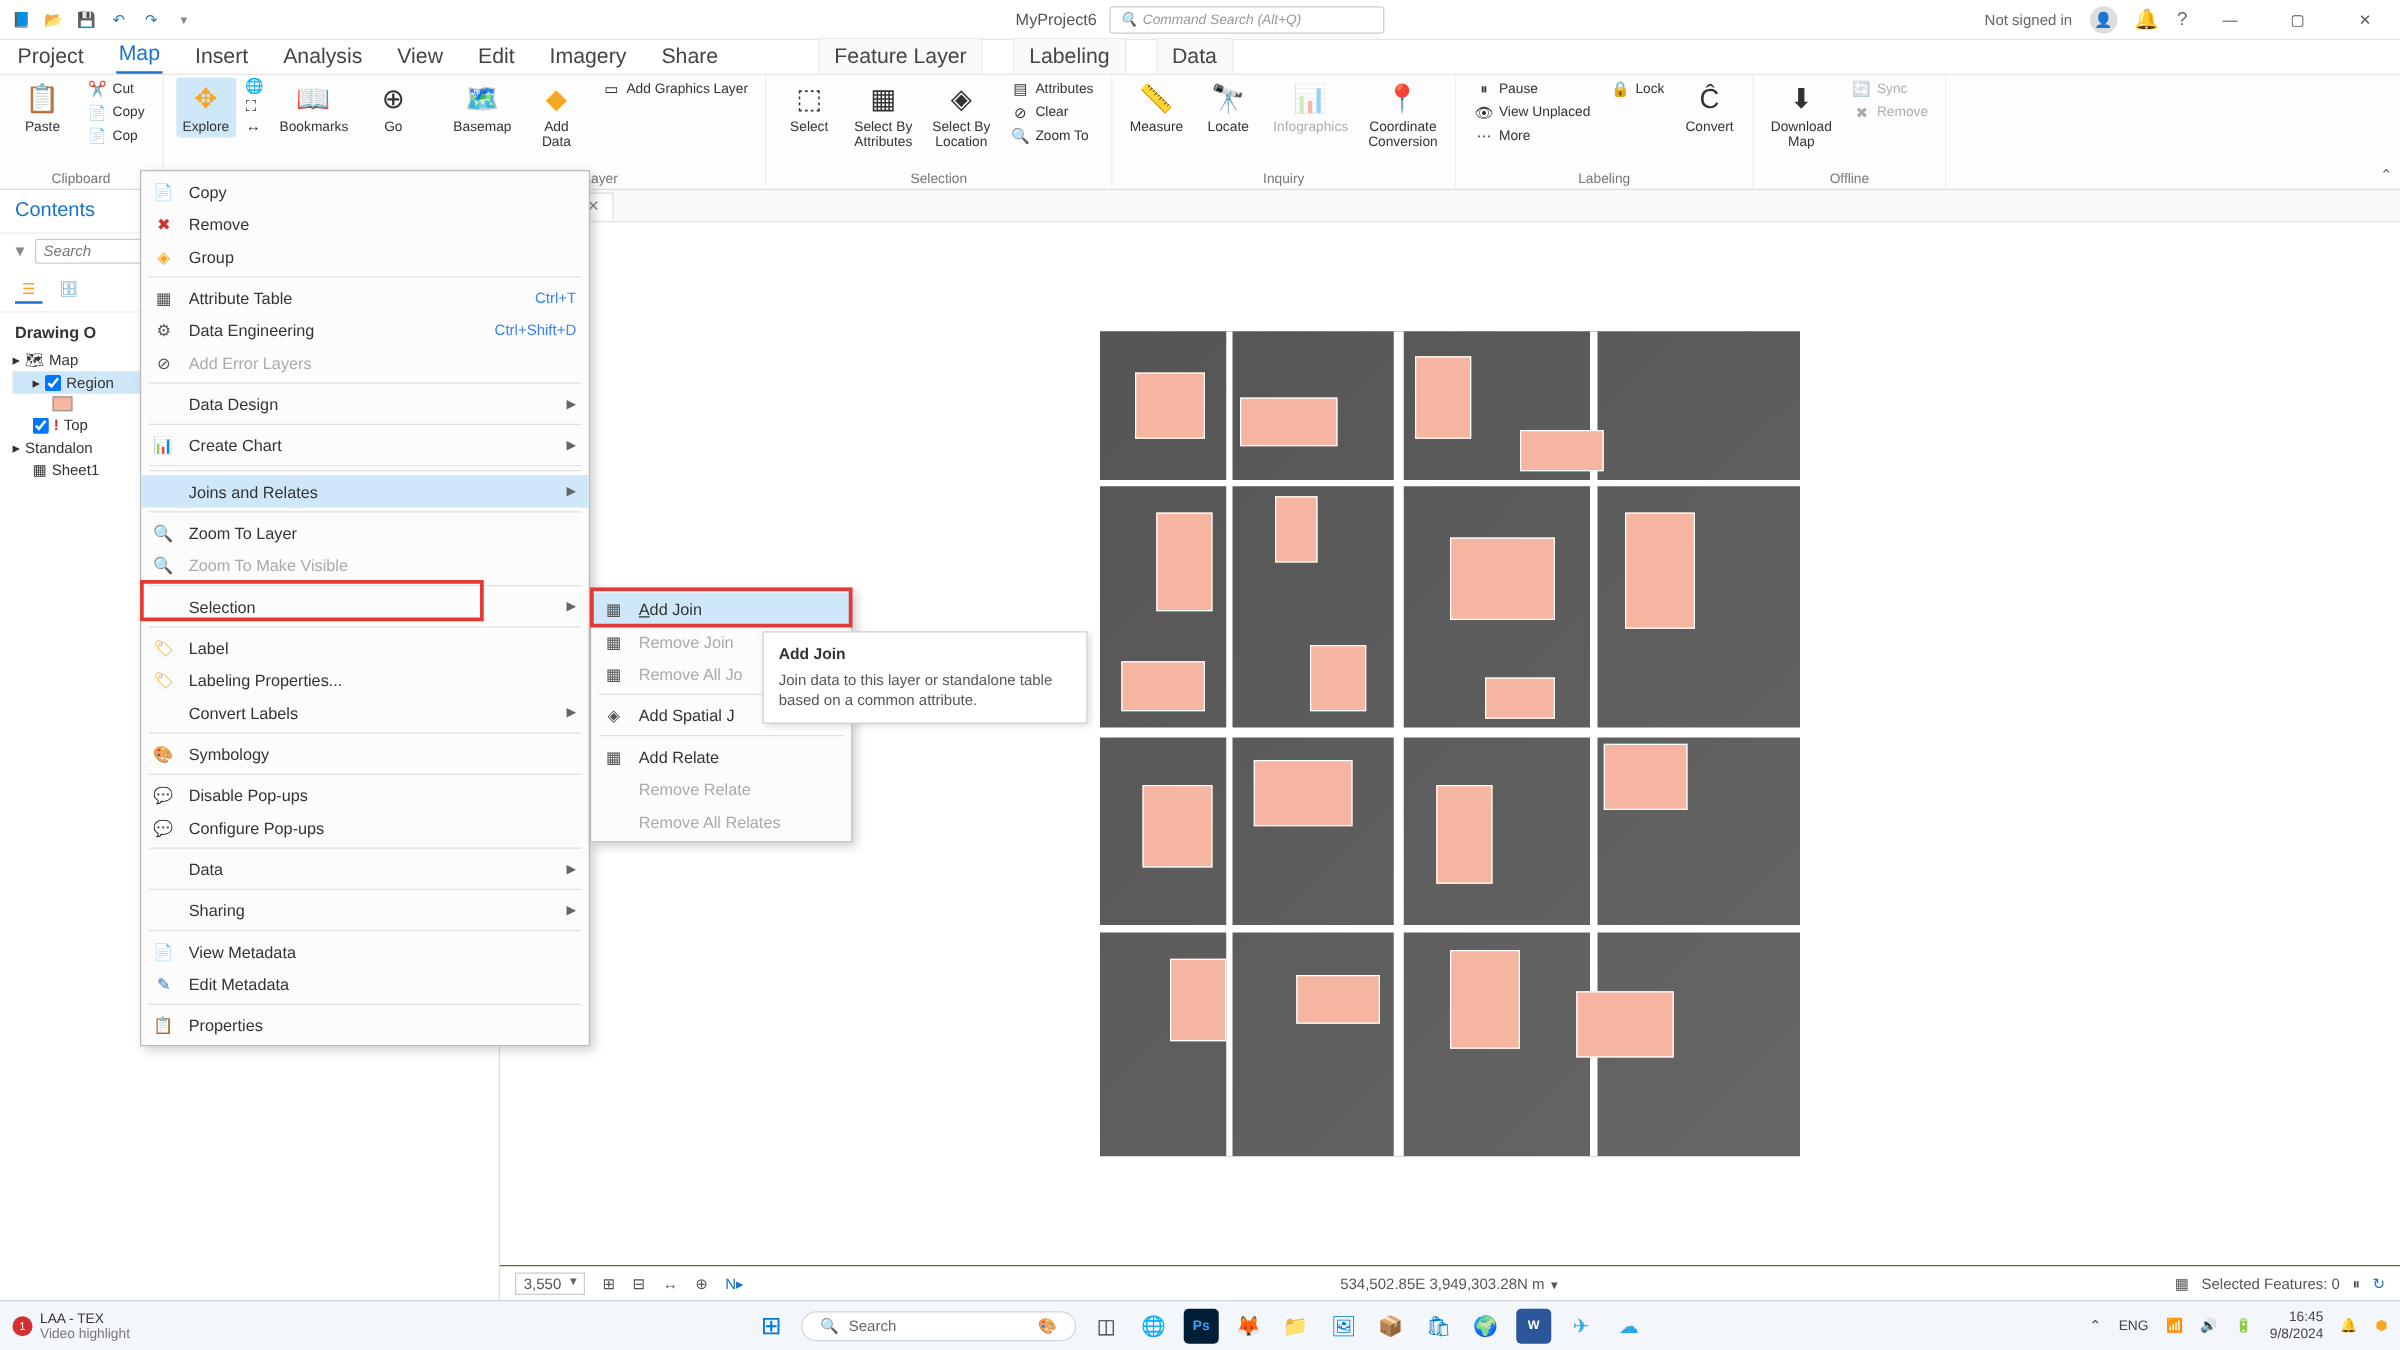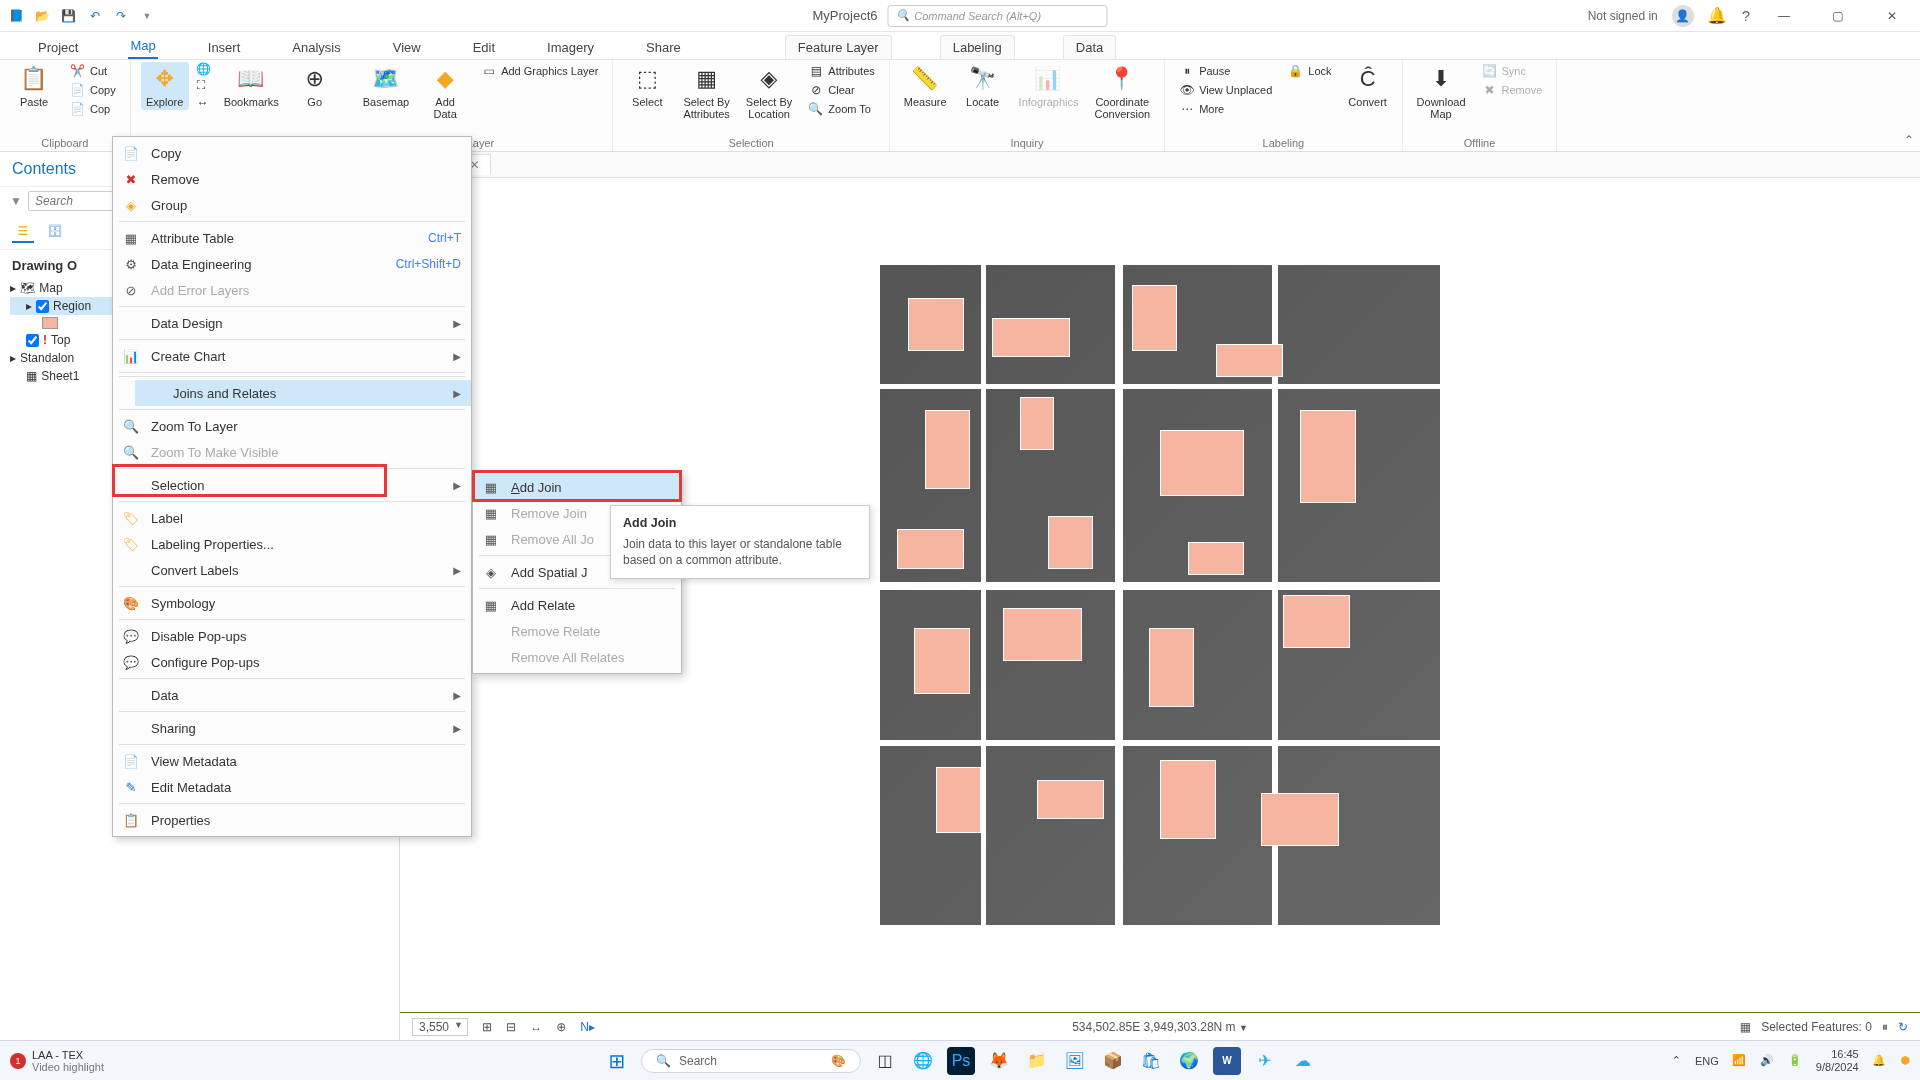--- a/index.html
+++ b/index.html
@@ -12,21 +12,21 @@
 .title-bar .title-center { position: absolute; left: 50%; transform: translateX(-50%); display: flex; align-items: center; gap: 10px; }
 .title-bar .project-name { font-size: 13px; color: #555; }
 .title-bar .cmd-search { border: 1px solid #ccc; border-radius: 3px; padding: 2px 8px; width: 220px; font-style: italic; color: #999; font-size: 11px; height: 22px; display: flex; align-items: center; gap: 4px; }
 .title-bar .right-controls { margin-left: auto; display: flex; align-items: center; gap: 14px; }
 .title-bar .signin { color: #666; font-size: 12px; }
 .title-bar .avatar { width: 22px; height: 22px; border-radius: 50%; background: #ddd; display: inline-flex; align-items: center; justify-content: center; color: #666; }
 .title-bar .win-btn { width: 40px; height: 28px; display: inline-flex; align-items: center; justify-content: center; color: #555; }
 
 
 .menu-tabs { height: 28px; display: flex; align-items: flex-end; padding: 0 12px; gap: 24px; border-bottom: 1px solid #e5e5e5; background: #fff; }
-.menu-tab { font-size: 13px; color: #444; padding: 4px 2px; cursor: pointer; margin-left: 24px; }
+.menu-tab { font-size: 17px; color: #444; padding: 4px 2px; cursor: pointer; }
 .menu-tab.active { color: #1a73c7; border-bottom: 2px solid #1a73c7; font-weight: 500; }
 .menu-tab.context { background: #fafafa; border: 1px solid #e5e5e5; border-bottom: none; padding: 4px 12px; border-radius: 3px 3px 0 0; }
 
 
 .ribbon { height: 92px; background: #fdfdfd; border-bottom: 1px solid #ddd; display: flex; position: relative; }
 .ribbon-group { border-right: 1px solid #eee; padding: 2px 10px 0 10px; display: flex; flex-direction: column; justify-content: space-between; }
 .ribbon-group-content { display: flex; align-items: flex-start; gap: 8px; flex: 1; }
 .ribbon-group-label { text-align: center; font-size: 11px; color: #777; padding-bottom: 2px; }
 .big-btn { display: flex; flex-direction: column; align-items: center; gap: 2px; padding: 2px 4px; min-width: 48px; text-align: center; }
 .big-btn .icn { width: 30px; height: 30px; display: inline-flex; align-items: center; justify-content: center; font-size: 22px; }
@@ -449,21 +449,21 @@
       <span class="cm-arrow">▶</span>
     </div>
   <div class="cm-sep"></div>
   <div class="cm-item">
       <span class="cm-icon" style="color:#d32f2f;">📊</span>
       <span class="cm-label">Create Chart</span>
       <span class="cm-arrow">▶</span>
     </div>
   <div class="cm-sep"></div>
   <div class="cm-sep"></div>
-  <div class="cm-item hovered" style="position:relative;margin-left:22px;">
+  <div class="cm-item hovered" style="position:relative;">
       <span class="cm-icon"></span>
       <span class="cm-label">Joins and Relates</span>
       <span class="cm-arrow">▶</span>
     </div>
   <div class="cm-sep"></div>
   <div class="cm-item">
       <span class="cm-icon">🔍</span>
       <span class="cm-label">Zoom To Layer</span>
     </div>
   <div class="cm-item disabled">
@@ -583,21 +583,21 @@
   </div>
   <div class="tb-center">
     <span class="tb-icon" style="color:#0078d4;font-size:20px;">⊞</span>
     <div class="tb-search">
         <span>🔍</span>
         <span>Search</span>
         <span style="margin-left:auto;">🎨</span>
       </div>
     <span class="tb-icon">◫</span>
     <span class="tb-icon" style="color:#0078d4;">🌐</span>
-    <span class="tb-icon" style="background:#001e36;color:#31a8ff;font-size:16px;font-weight:normal;">Ps</span>
+    <span class="tb-icon" style="background:#001e36;color:#31a8ff;font-size:11px;font-weight:bold;">Ps</span>
     <span class="tb-icon">🦊</span>
     <span class="tb-icon">📁</span>
     <span class="tb-icon" style="color:#0078d4;">🖼</span>
     <span class="tb-icon">📦</span>
     <span class="tb-icon" style="color:#0078d4;">🛍</span>
     <span class="tb-icon" style="color:#0078d4;">🌍</span>
     <span class="tb-icon" style="background:#2b579a;color:#fff;font-size:10px;font-weight:bold;">W</span>
     <span class="tb-icon" style="color:#29a9ea;">✈</span>
     <span class="tb-icon" style="color:#29a9ea;">☁</span>
   </div>

